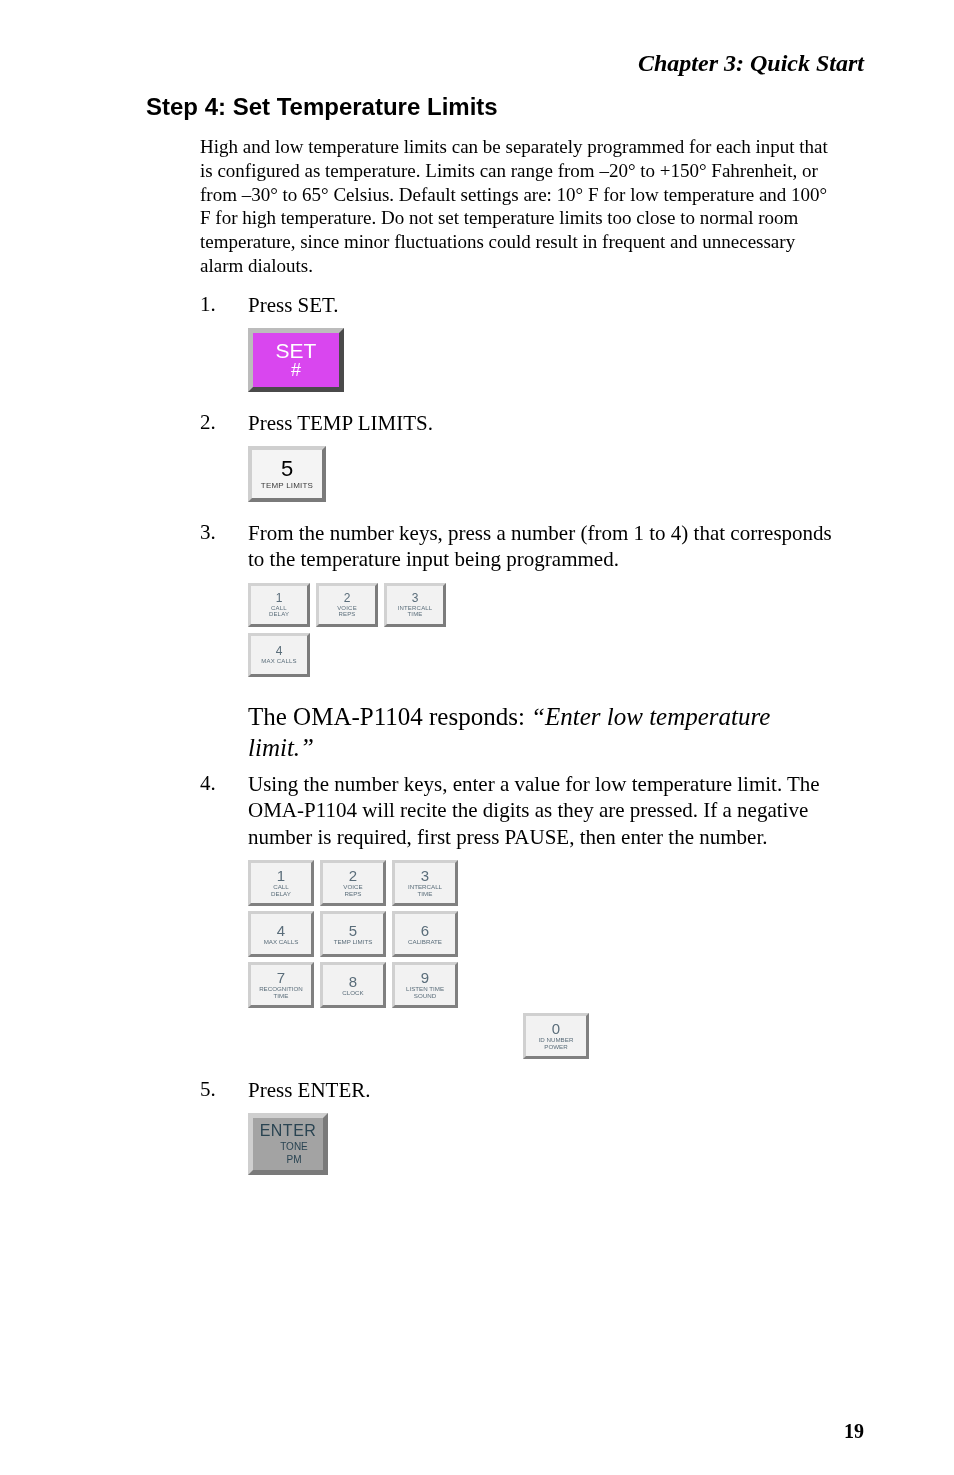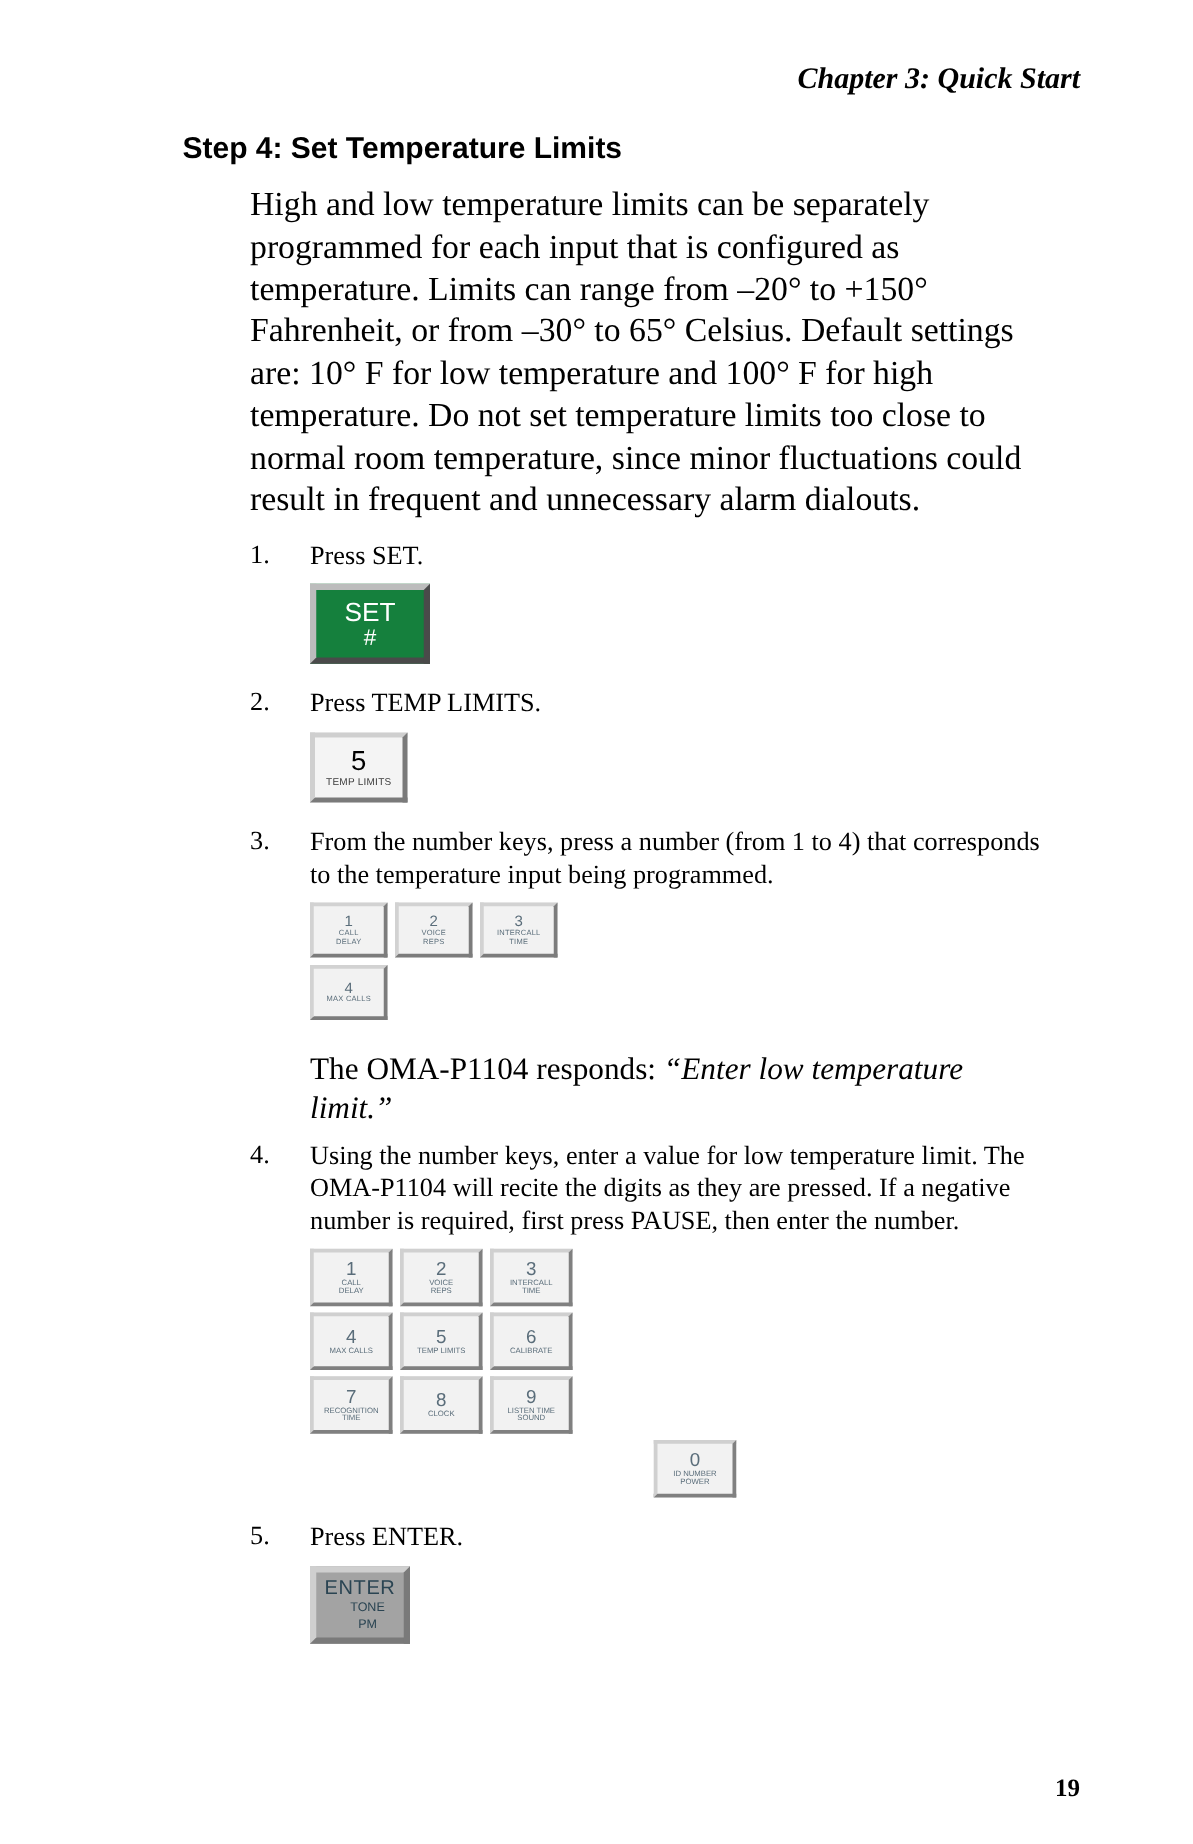--- a/index.html
+++ b/index.html
@@ -10,31 +10,31 @@
     font-family: "Times New Roman", Times, serif;
     color: #000000;
     position: relative;
     padding: 50px 90px 60px 90px;
   }
   .chapter-header {
     text-align: right;
     font-weight: bold;
     font-style: italic;
     font-size: 24px;
-    margin-bottom: 28px;
+    margin-bottom: 16px;
   }
   .step-title {
     font-family: Arial, Helvetica, sans-serif;
     font-weight: bold;
     font-size: 24px;
     margin-bottom: 14px;
     margin-left: 56px;
   }
   .body-para {
-    font-size: 27px;
+    font-size: 19px;
     line-height: 1.25;
     margin-left: 110px;
     margin-right: 30px;
     margin-bottom: 14px;
   }
   .step-row {
     display: flex;
     margin-left: 110px;
     margin-right: 30px;
     margin-bottom: 8px;
@@ -59,21 +59,21 @@
   .figure-indent {
     margin-left: 158px;
     margin-bottom: 18px;
     margin-top: 10px;
   }
 
   
   .set-button {
     width: 96px;
     height: 64px;
-    background: #15803d;
+    background: #d946ef;
     border: 5px solid #7a7a7a;
     border-top-color: #bcbcbc;
     border-left-color: #bcbcbc;
     border-bottom-color: #4a4a4a;
     border-right-color: #4a4a4a;
     color: #ffffff;
     font-family: Arial, Helvetica, sans-serif;
     font-size: 21px;
     display: flex;
     flex-direction: column;

